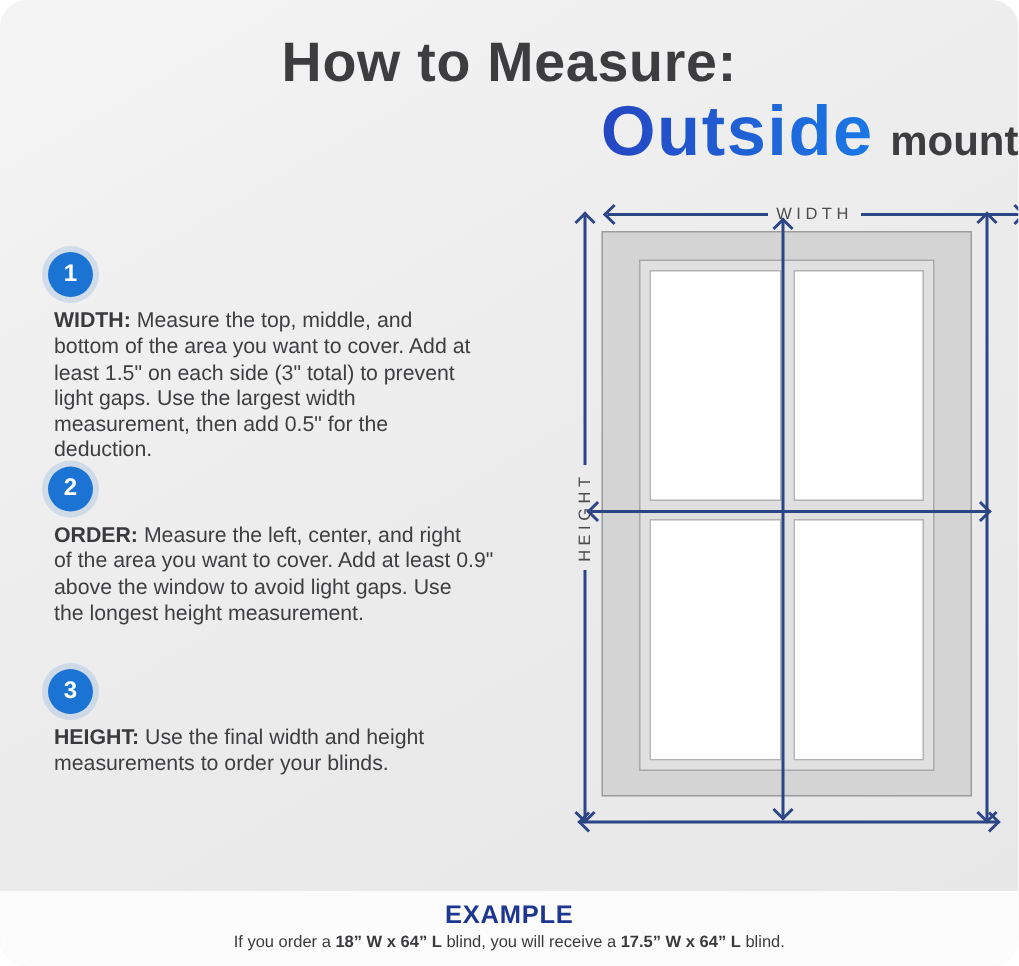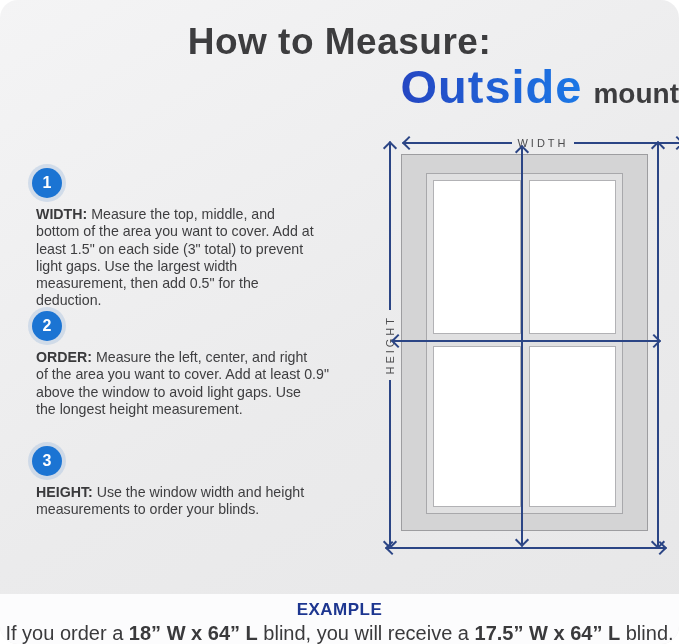--- a/index.html
+++ b/index.html
@@ -67,21 +67,21 @@
   .chev-r { right:-1px; top:2px; transform:rotate(45deg); }
   .chev-u { top:-1px; left:2px;  transform:rotate(-45deg); }
   .chev-d { bottom:-1px; left:2px; transform:rotate(135deg); }
 
   
   .footer {
     position:absolute; left:0; top:594px; width:100%; height:50px;
     background:#fcfcfd; text-align:center;
   }
   .example-heading { margin-top:6px; font-size:17px; font-weight:700; letter-spacing:0.5px; color:#1d3690; }
-  .example-text { margin-top:2px; font-size:20px; color:#3a3a3c; }
+  .example-text { margin-top:2px; font-size:11px; color:#3a3a3c; }
   .example-bold { font-weight:700; }
 </style>
 </head>
 <body>
 
 <div class="page">
 
   <div class="title">
     <div class="title-line1">How to Measure:</div>
     <div class="title-line2">
@@ -103,21 +103,21 @@
   <div class="step" style="top:311px">
     <div class="step-circle">2</div>
     <p class="step-text"><span class="step-label">ORDER:</span> <span>Measure the left, center, and right
 of the area you want to cover. Add at least 0.9"
 above the window to avoid light gaps. Use
 the longest height measurement.</span></p>
   </div>
 
   <div class="step" style="top:446px">
     <div class="step-circle">3</div>
-    <p class="step-text"><span class="step-label">HEIGHT:</span> <span>Use the window width and height
+    <p class="step-text"><span class="step-label">HEIGHT:</span> <span>Use the final width and height
 measurements to order your blinds.</span></p>
   </div>
 
   <div class="diagram">
 
     <div class="casing">
       <div class="sash">
         <div class="panes">
           <div class="pane"></div>
           <div class="pane"></div>

